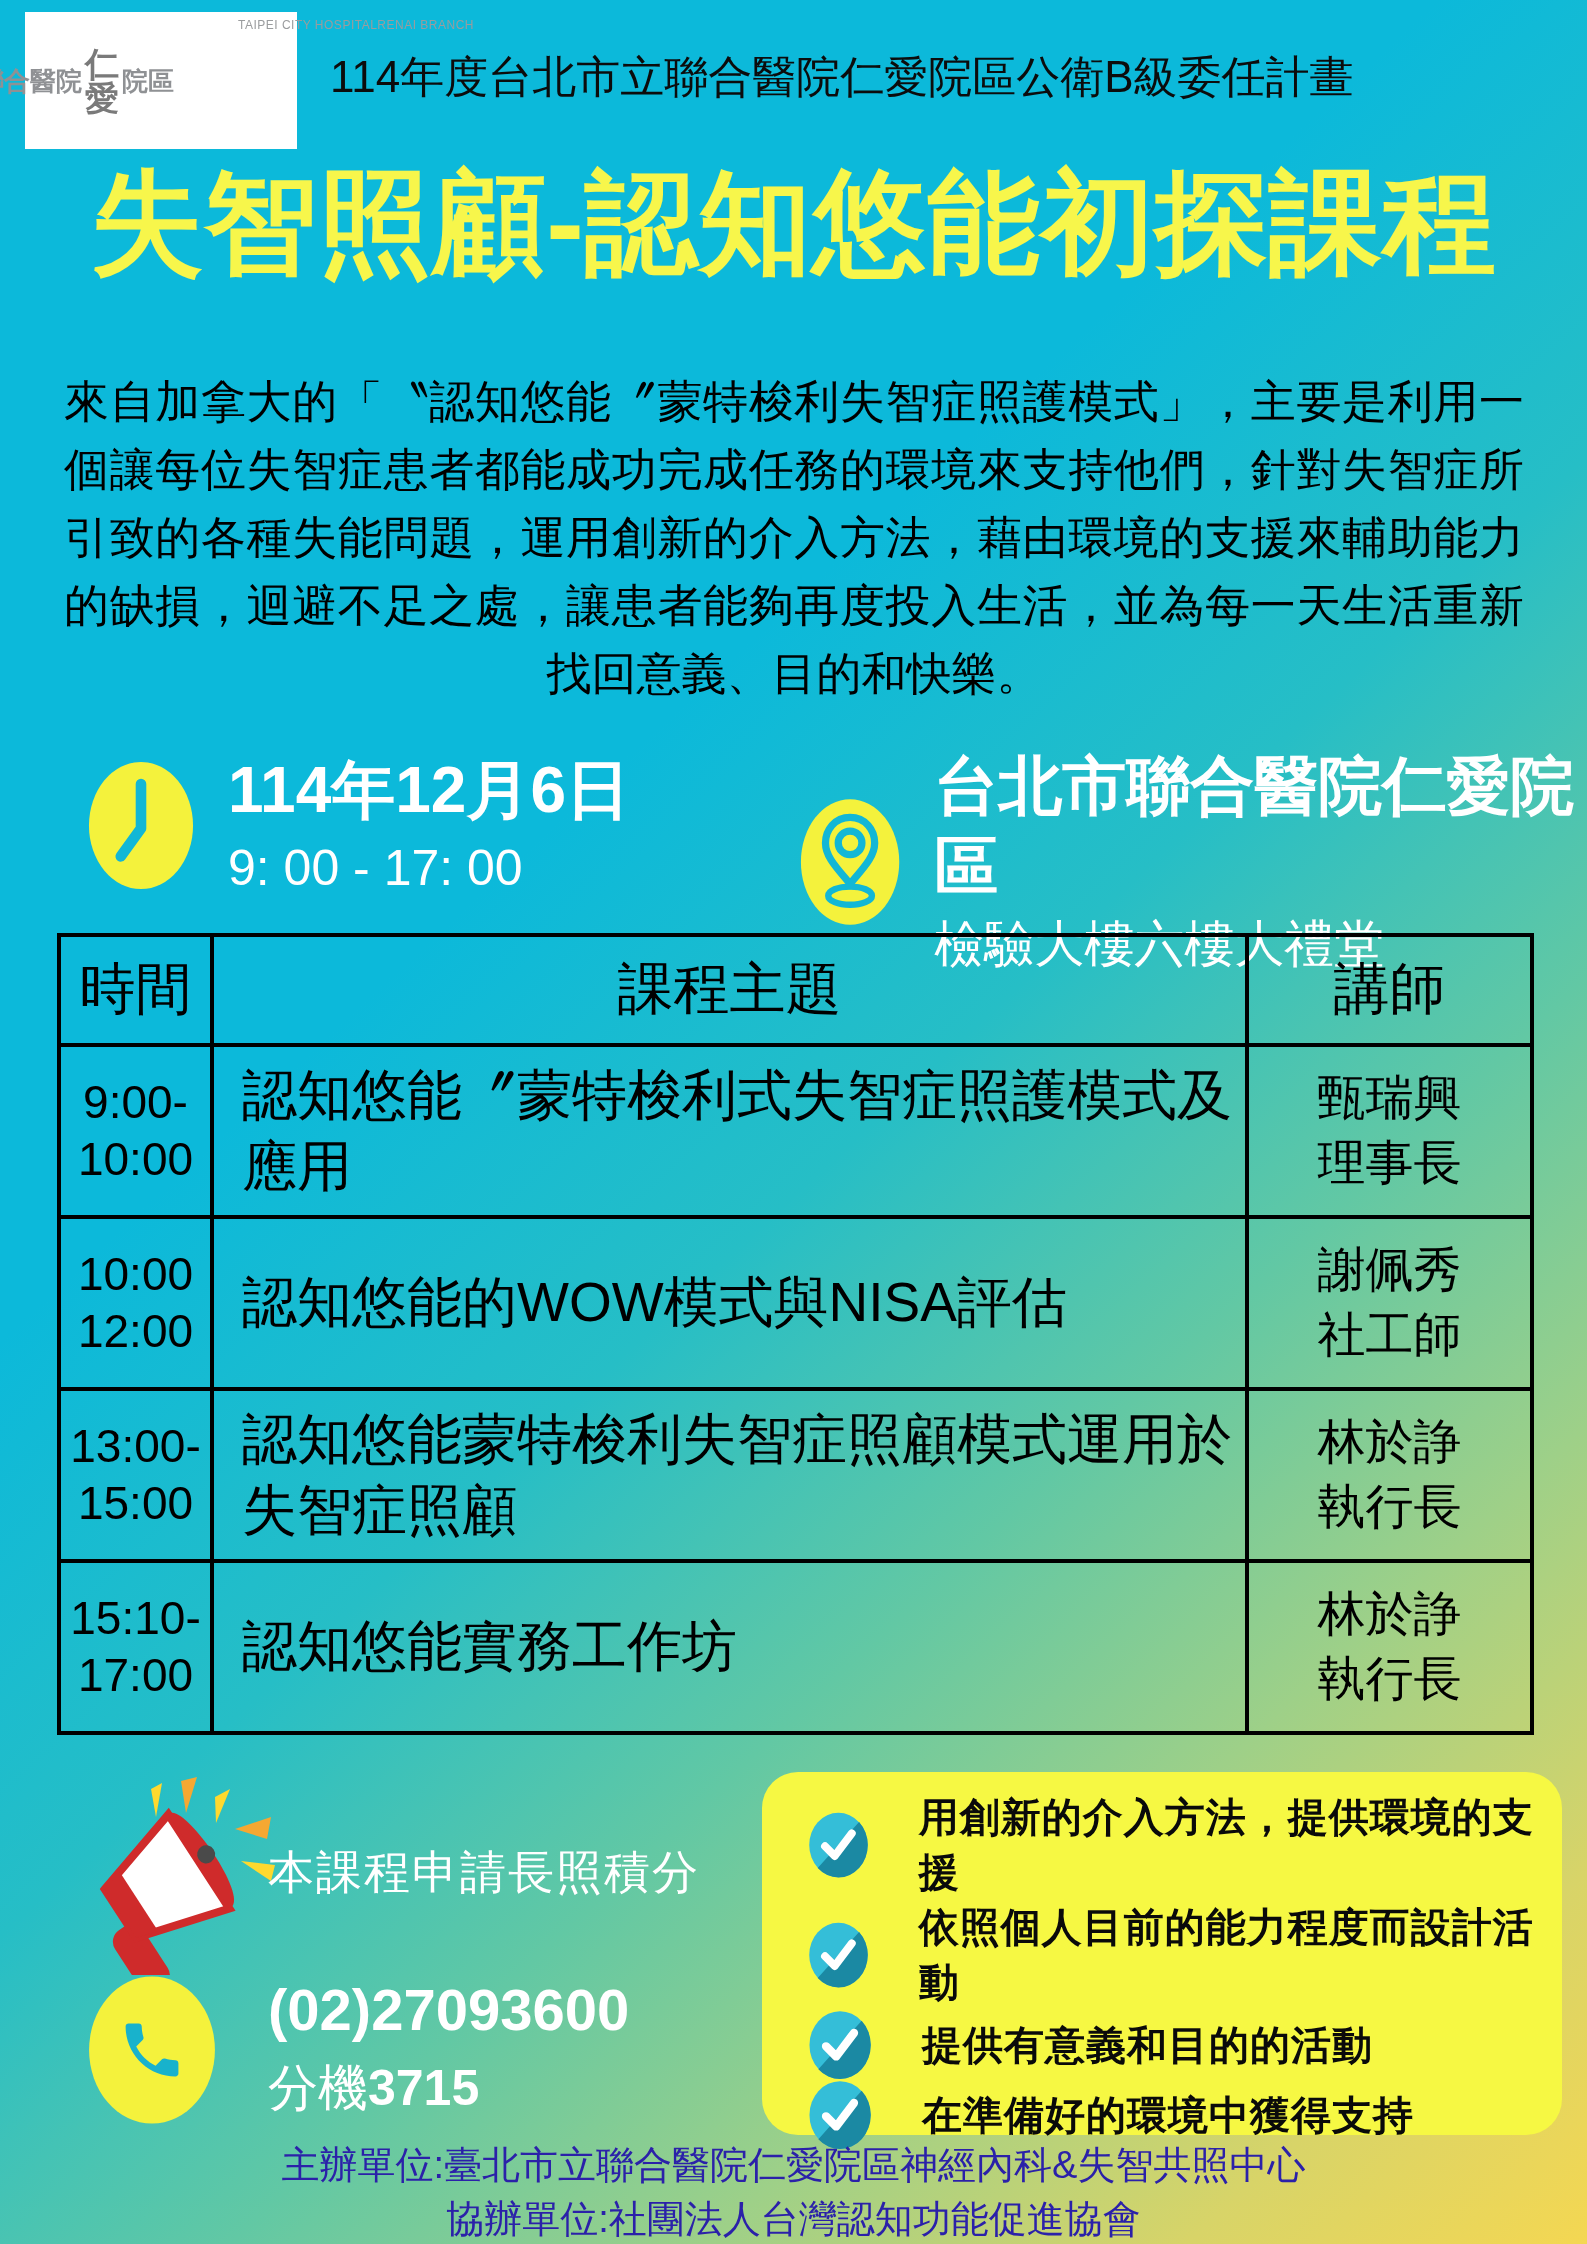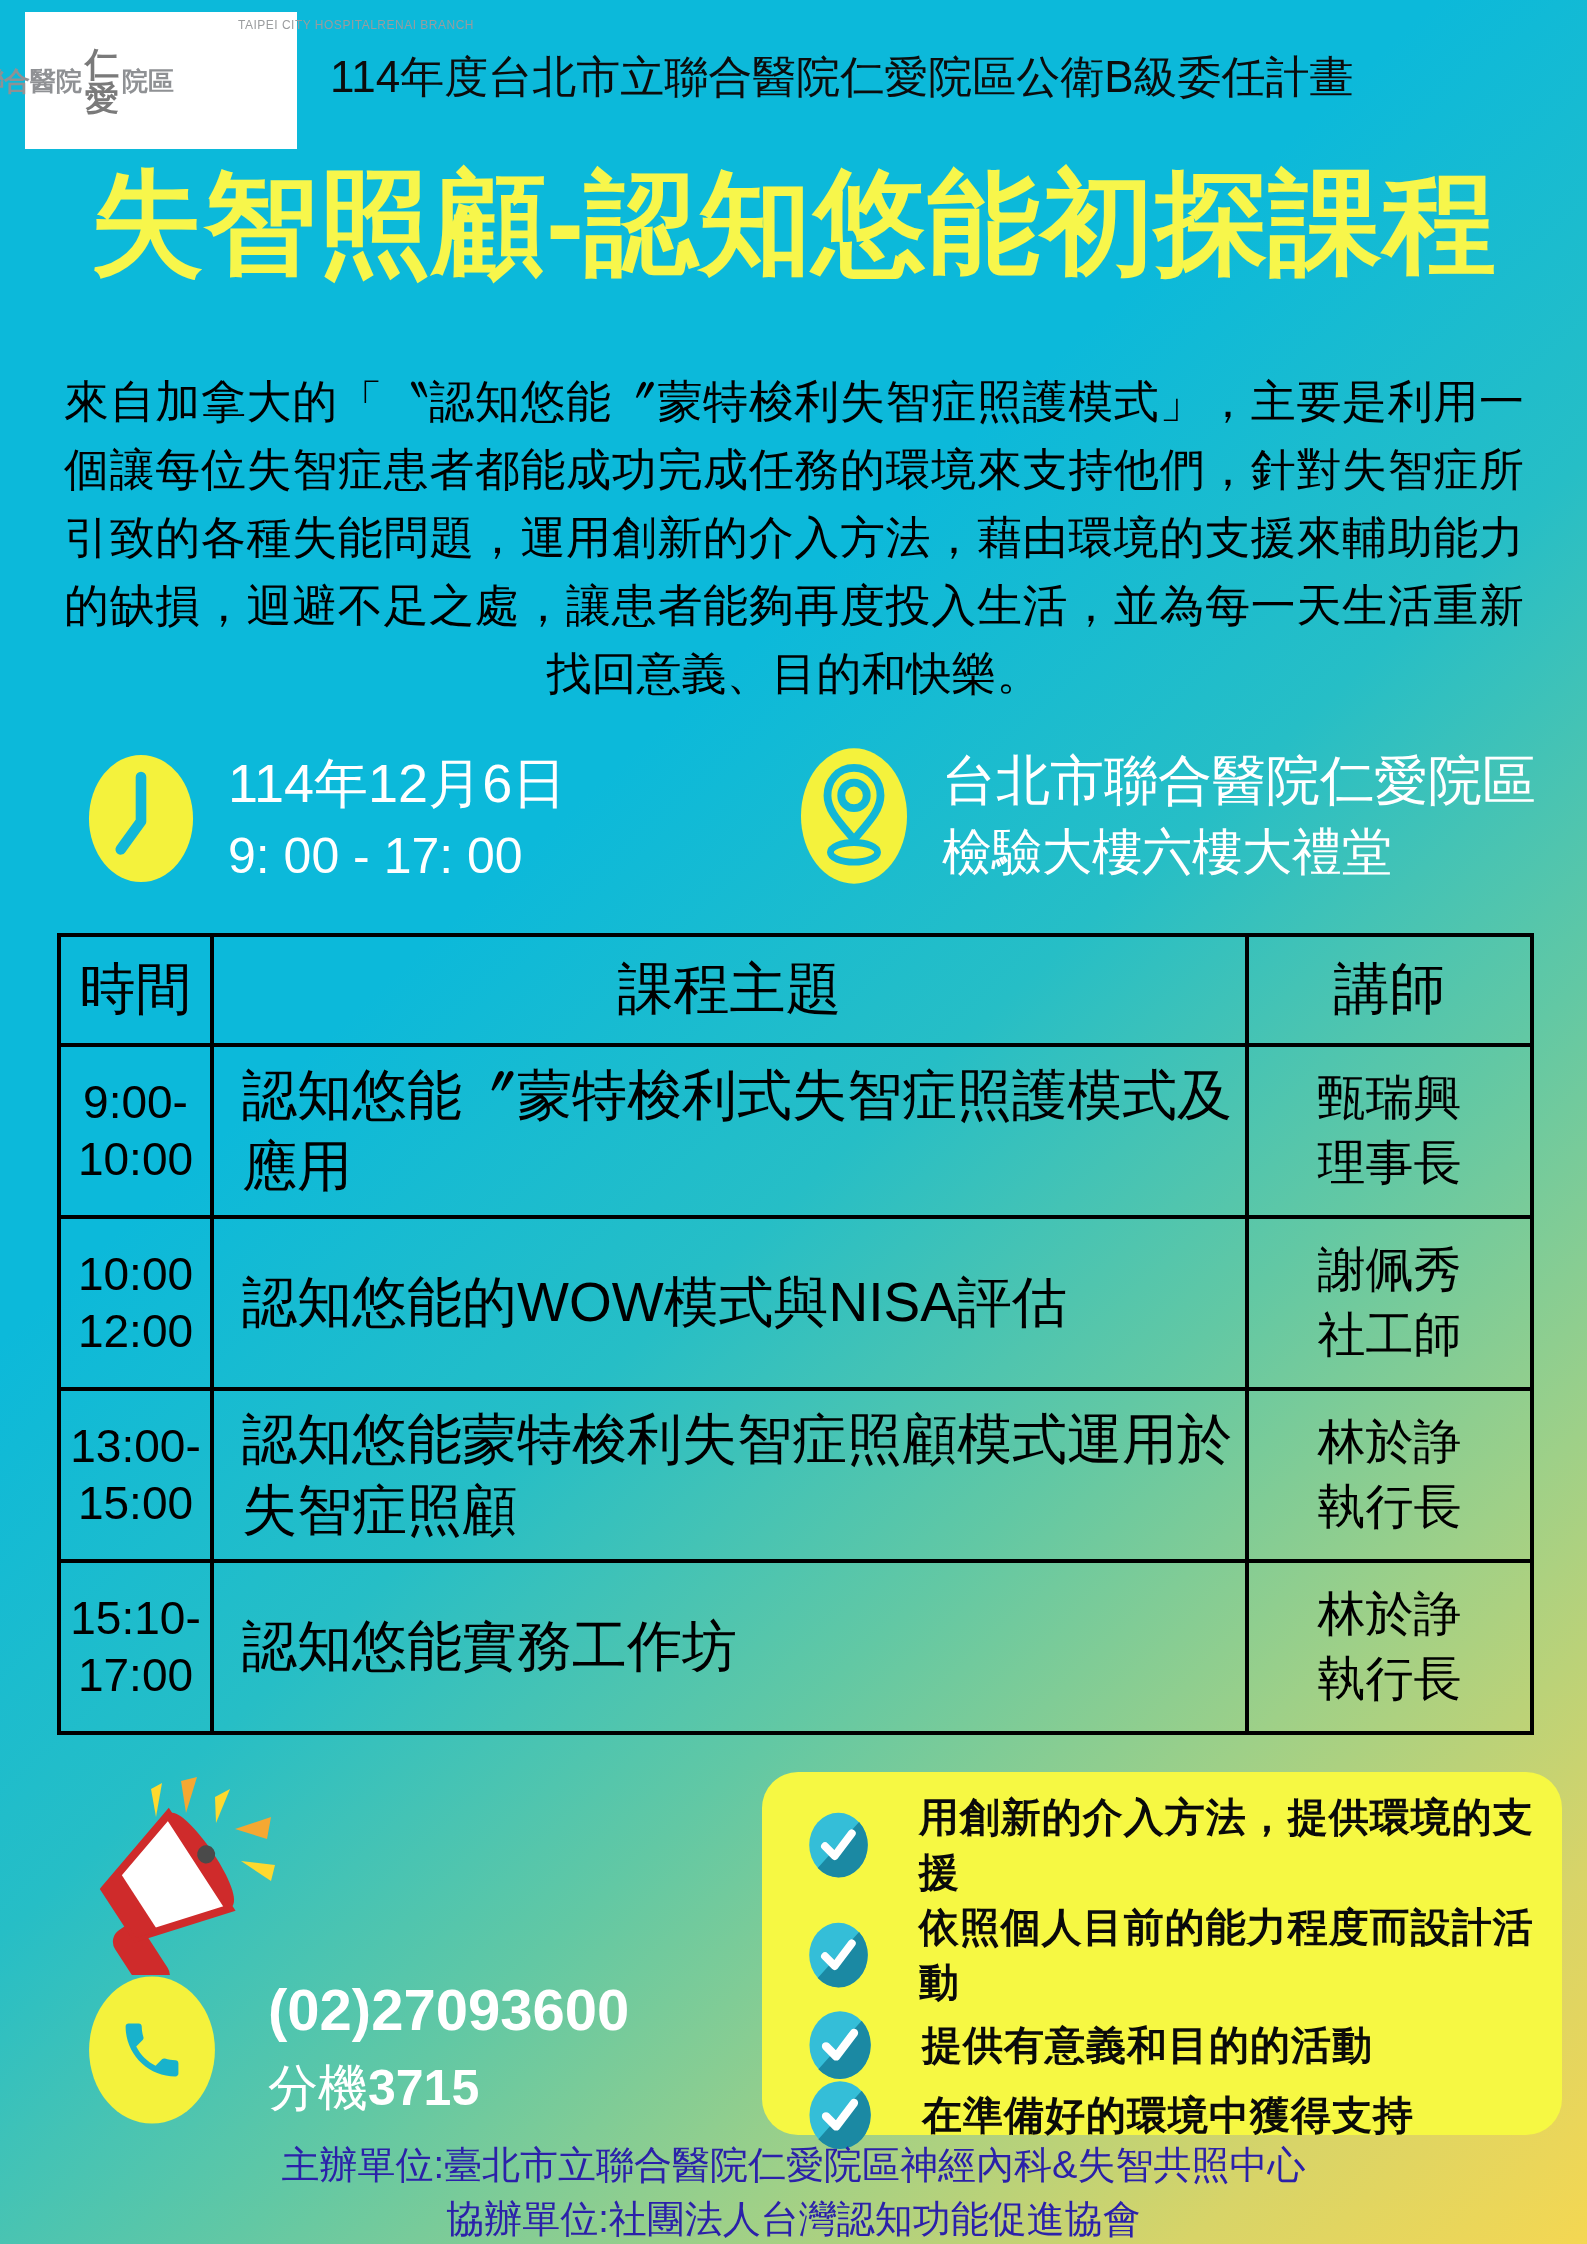--- a/index.html
+++ b/index.html
@@ -47,21 +47,21 @@
   .intro {
     position:absolute; left:64px; top:368px; width:1460px;
     font-size:45px; line-height:68px; font-weight:500; color:#000;
     text-align:justify; text-align-last:center;
   }
 
   
   .info-item { position:absolute; display:flex; align-items:center; gap:34px; }
   .info-item.when { left:88px; top:750px; }
   .info-item.where { left:800px; top:746px; }
-  .info-text .l1 { font-size:54px; font-weight:400; color:#fff; line-height:1.25; }
+  .info-text .l1 { font-size:64px; font-weight:700; color:#fff; line-height:1.25; }
   .info-text .l2 { font-size:50px; font-weight:400; color:#fff; line-height:1.3;margin-top:6px; }
 
   
   table.schedule {
     position:absolute; left:57px; top:933px; width:1473px;
     border-collapse:collapse; table-layout:fixed;
   }
   table.schedule th, table.schedule td { border:4px solid #000; }
   table.schedule col.c-time { width:153px; }
   table.schedule col.c-topic { width:1035px; }
@@ -194,20 +194,21 @@
     <polygon points="180,54 216,42 212,64" fill="#f5a832"></polygon>
     <polygon points="186,86 220,90 216,106" fill="#ffd92e"></polygon>
     <g transform="rotate(-33 115 110)">
       <rect x="34" y="120" width="34" height="72" rx="14" fill="#cf2b2b"></rect>
       <polygon points="58,78 152,50 152,162 58,136" fill="#ffffff" stroke="#cf2b2b" stroke-width="8"></polygon>
       <polygon points="58,78 80,72 80,142 58,136" fill="#cf2b2b"></polygon>
       <path d="M152 50 C172 44 176 168 152 162 Z" fill="#cf2b2b"></path>
       <circle cx="162" cy="104" r="9" fill="#4a4a4a"></circle>
     </g>
   </svg>
+  <div class="promo-text">本課程申請長照積分</div>
 
   <svg class="phone-icon" width="128" height="170" viewBox="0 0 120 140">
     <ellipse cx="60" cy="70" rx="59" ry="69" fill="#f4f23c"></ellipse>
     <g transform="translate(27,37) scale(2.75)">
       <path d="M6.62 10.79c1.44 2.83 3.76 5.14 6.59 6.59l2.2-2.2c.27-.27.67-.36 1.02-.24 1.12.37 2.33.57 3.57.57.55 0 1 .45 1 1V20c0 .55-.45 1-1 1-9.39 0-17-7.61-17-17 0-.55.45-1 1-1h3.5c.55 0 1 .45 1 1 0 1.25.2 2.45.57 3.57.11.35.03.74-.25 1.02l-2.2 2.2z" fill="#18b2cc"></path>
     </g>
   </svg>
   <div class="phone-lines">
     <div class="phone-number">(02)27093600</div>
     <div class="phone-ext"><span>分機</span><b>3715</b></div>

